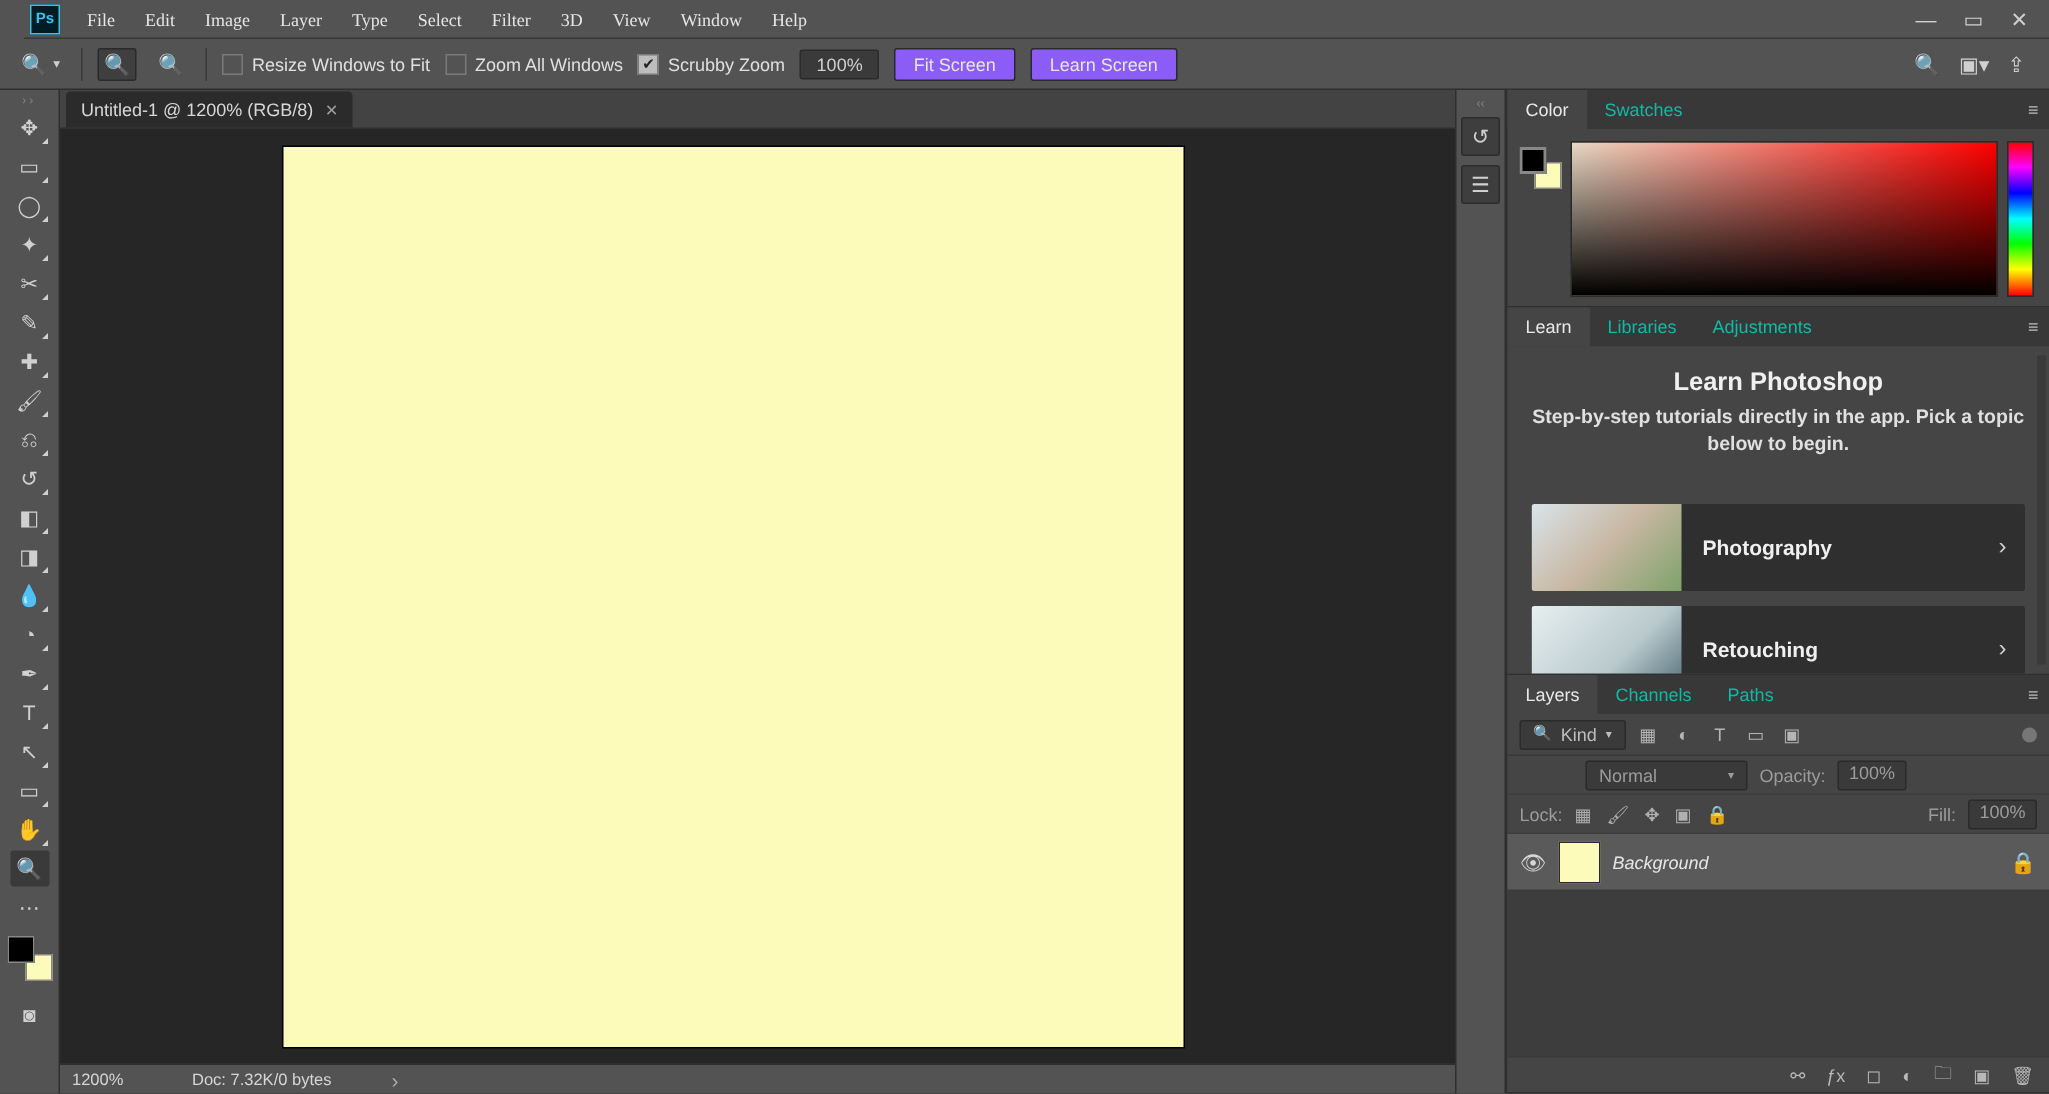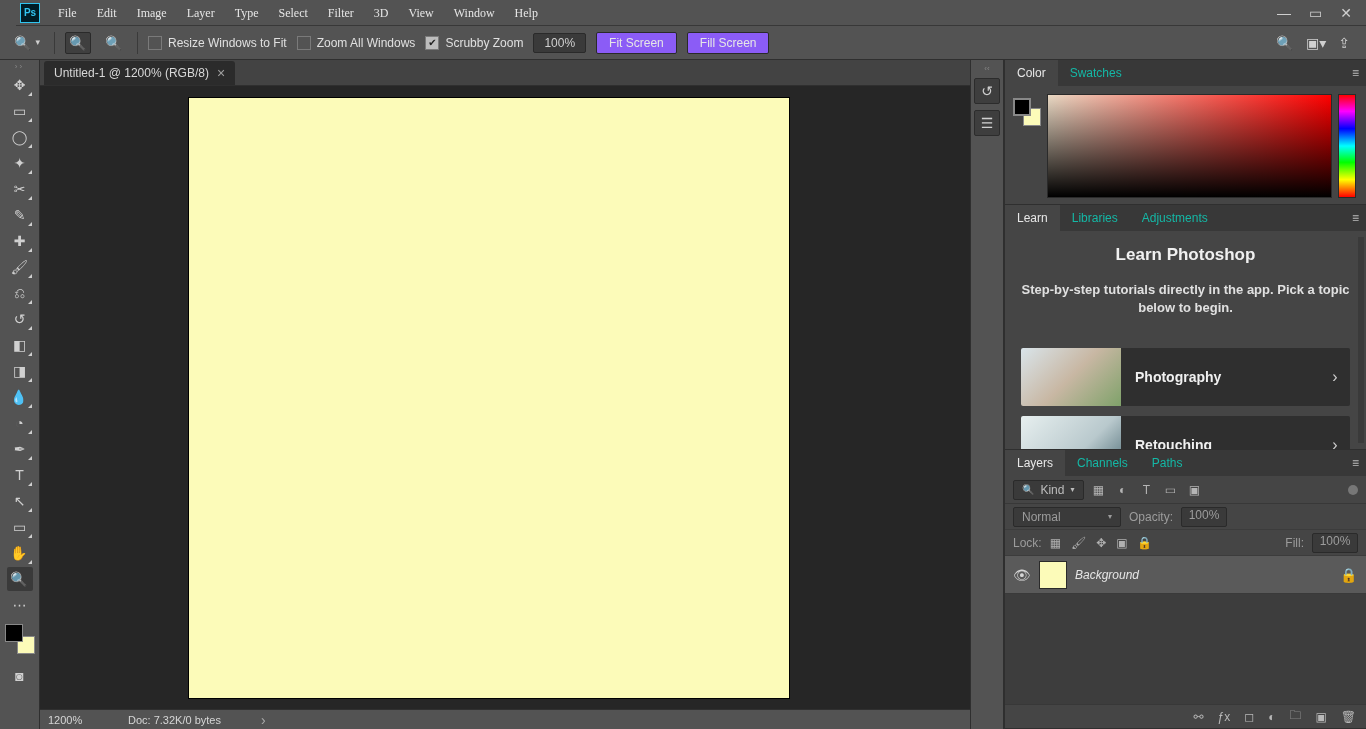--- a/index.html
+++ b/index.html
@@ -61,38 +61,38 @@
   .panel-tabs .pmenu { position:absolute; right:6px; top:6px; color:#bcbcbc; font-size:12px; letter-spacing:1px;}
   
   .color-body { height:118px; display:flex; gap:6px; padding:8px 10px 8px 6px; align-items:flex-start; }
   .color-swatches { width:28px; height:28px; position:relative; margin-top:4px; margin-left:2px;}
   .color-swatches .fg { position:absolute; top:0; left:0; width:18px; height:18px; background:#000; border:2px solid #888;}
   .color-swatches .bg { position:absolute; bottom:0; right:0; width:18px; height:18px; background:#fcfbb9; border:1px solid #888;}
   .color-field { flex:1; height:104px; background:linear-gradient(to bottom, rgba(0,0,0,0) 0%, #000 100%), linear-gradient(to right, #e9d9c4 0%, #ff0000 100%); position:relative; border:1px solid #2a2a2a;}
   .hue-strip { width:18px; height:104px; background:linear-gradient(to bottom, #ff0000 0%, #ff00ff 16%, #0000ff 33%, #00ffff 50%, #00ff00 66%, #ffff00 83%, #ff0000 100%); border:1px solid #2a2a2a;}
   
   .learn-body { height:218px; background:#454545; padding:14px 16px 8px 16px; overflow:hidden; position:relative;}
-  .learn-title { text-align:center; font-size:17px; color:#f0f0f0; font-weight:600; margin-bottom:16px;}
+  .learn-title { text-align:center; font-size:17px; color:#f0f0f0; font-weight:600; margin-bottom:4px;}
   .learn-sub { text-align:center; font-size:13px; color:#e0e0e0; margin-bottom:32px; font-weight:600; line-height:1.35;}
   .learn-card { height:58px; background:#2f2f2f; border-radius:2px; display:flex; align-items:center; margin-bottom:10px; overflow:hidden;}
   .learn-thumb { width:100px; height:58px; background:#8aa; }
   .learn-thumb.photo { background:linear-gradient(135deg,#d9e4ea 0%, #c8b7a3 50%, #7fa26a 100%); }
   .learn-thumb.retouch { background:linear-gradient(135deg,#e7efef 0%, #b9c9cd 60%, #506e77 100%); }
   .learn-label { flex:1; padding-left:14px; font-size:14px; font-weight:600; color:#f0f0f0;}
   .learn-chevron { width:30px; text-align:center; color:#cfcfcf; font-size:16px;}
   .scroll-hint { position:absolute; right:2px; top:6px; bottom:6px; width:6px; background:#3a3a3a;}
   
   .layers-body { flex:1; display:flex; flex-direction:column; background:#454545; }
   .layers-filter { height:28px; display:flex; align-items:center; gap:8px; padding:0 8px; border-bottom:1px solid #383838;}
   .kind-dd { background:#3a3a3a; border:1px solid #2a2a2a; height:20px; display:flex; align-items:center; padding:0 8px; gap:6px; border-radius:2px; color:#bdbdbd;}
   .filter-icons { display:flex; gap:10px; color:#b5b5b5; }
   .filter-icons span { width:14px; text-align:center; }
   .dot { width:10px; height:10px; border-radius:50%; background:#777; margin-left:auto;}
   .blend-row, .lock-row { height:26px; display:flex; align-items:center; gap:8px; padding:0 8px; border-bottom:1px solid #3c3c3c; }
-  .dd { background:#3a3a3a; border:1px solid #2a2a2a; height:20px; padding:0 8px; border-radius:2px; display:flex; align-items:center; color:#9c9c9c; min-width:108px; justify-content:space-between;}
+  .dd { background:#3a3a3a; border:1px solid #2a2a2a; height:20px; padding:0 8px; border-radius:2px; display:flex; align-items:center; color:#9c9c9c; min-width:108px; justify-content:space-between;margin-left:44px;}
   .lbl { color:#9c9c9c; }
   .val-box { background:#3a3a3a; border:1px solid #2a2a2a; height:20px; padding:0 6px; border-radius:2px; color:#9c9c9c; min-width:46px; text-align:center;}
   .lock-icons { display:flex; gap:10px; color:#b0b0b0; }
   .layer-list { flex:1; background:#3d3d3d; }
   .layer-row { height:38px; background:#5a5a5a; display:flex; align-items:center; gap:8px; padding:0 8px; border-bottom:1px solid #3a3a3a;}
   .eye { width:18px; text-align:center; color:#d6d6d6; }
   .layer-thumb { width:28px; height:28px; background:#fcfbb9; border:1px solid #2a2a2a;}
   .layer-name { flex:1; font-style:italic; color:#e6e6e6; }
   .lock-mark { color:#cfcfcf; }
   .layer-footer { height:24px; display:flex; align-items:center; justify-content:flex-end; gap:14px; padding:0 10px; background:#454545; color:#b8b8b8; border-top:1px solid #383838;}
@@ -143,21 +143,21 @@
   <div class="opt-group">
     <span class="chk off"></span>
     <span class="opt-label">Zoom All Windows</span>
   </div>
   <div class="opt-group">
     <span class="chk on"></span>
     <span class="opt-label">Scrubby Zoom</span>
   </div>
   <div class="zoom-box">100%</div>
   <div class="pill-btn">Fit Screen</div>
-  <div class="pill-btn">Fill Screen</div>
+  <div class="pill-btn">Learn Screen</div>
   <div class="spacer"></div>
   <div class="right-opt">
     <span class="glyph">🔍</span>
     <span class="glyph">▣▾</span>
     <span class="glyph">⇪</span>
   </div>
 </div>
 
 <div class="app-body">
 

